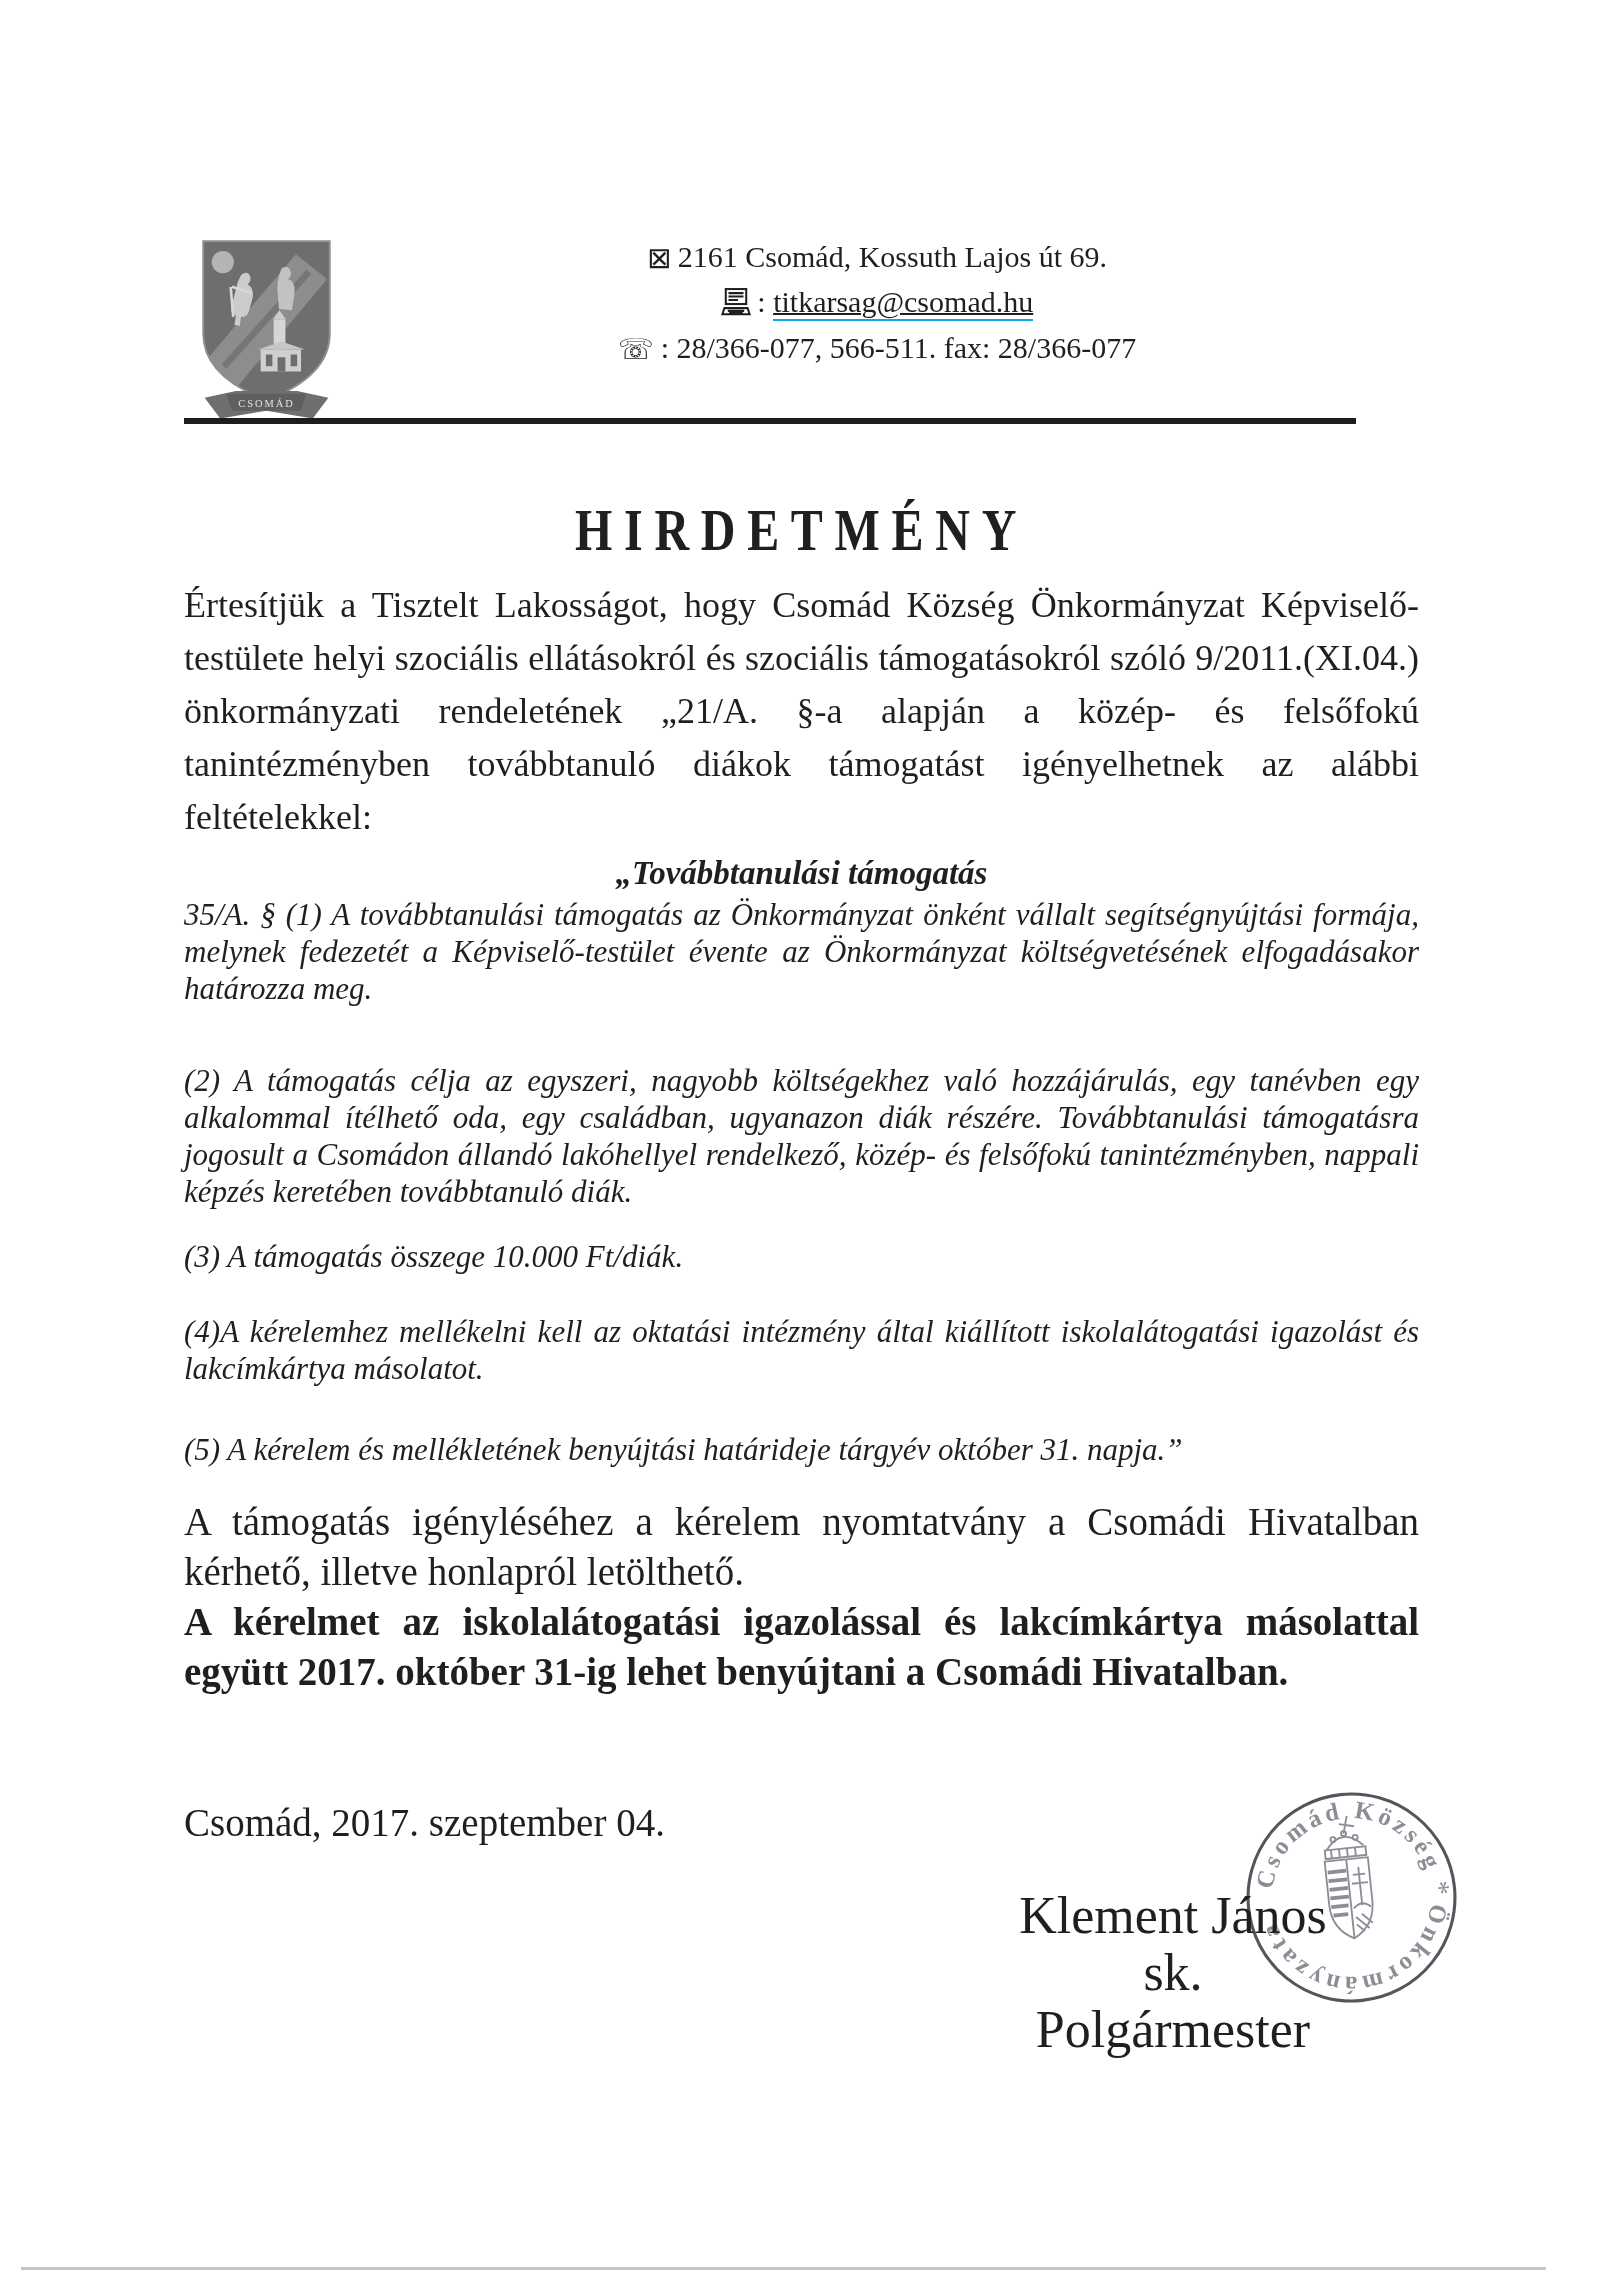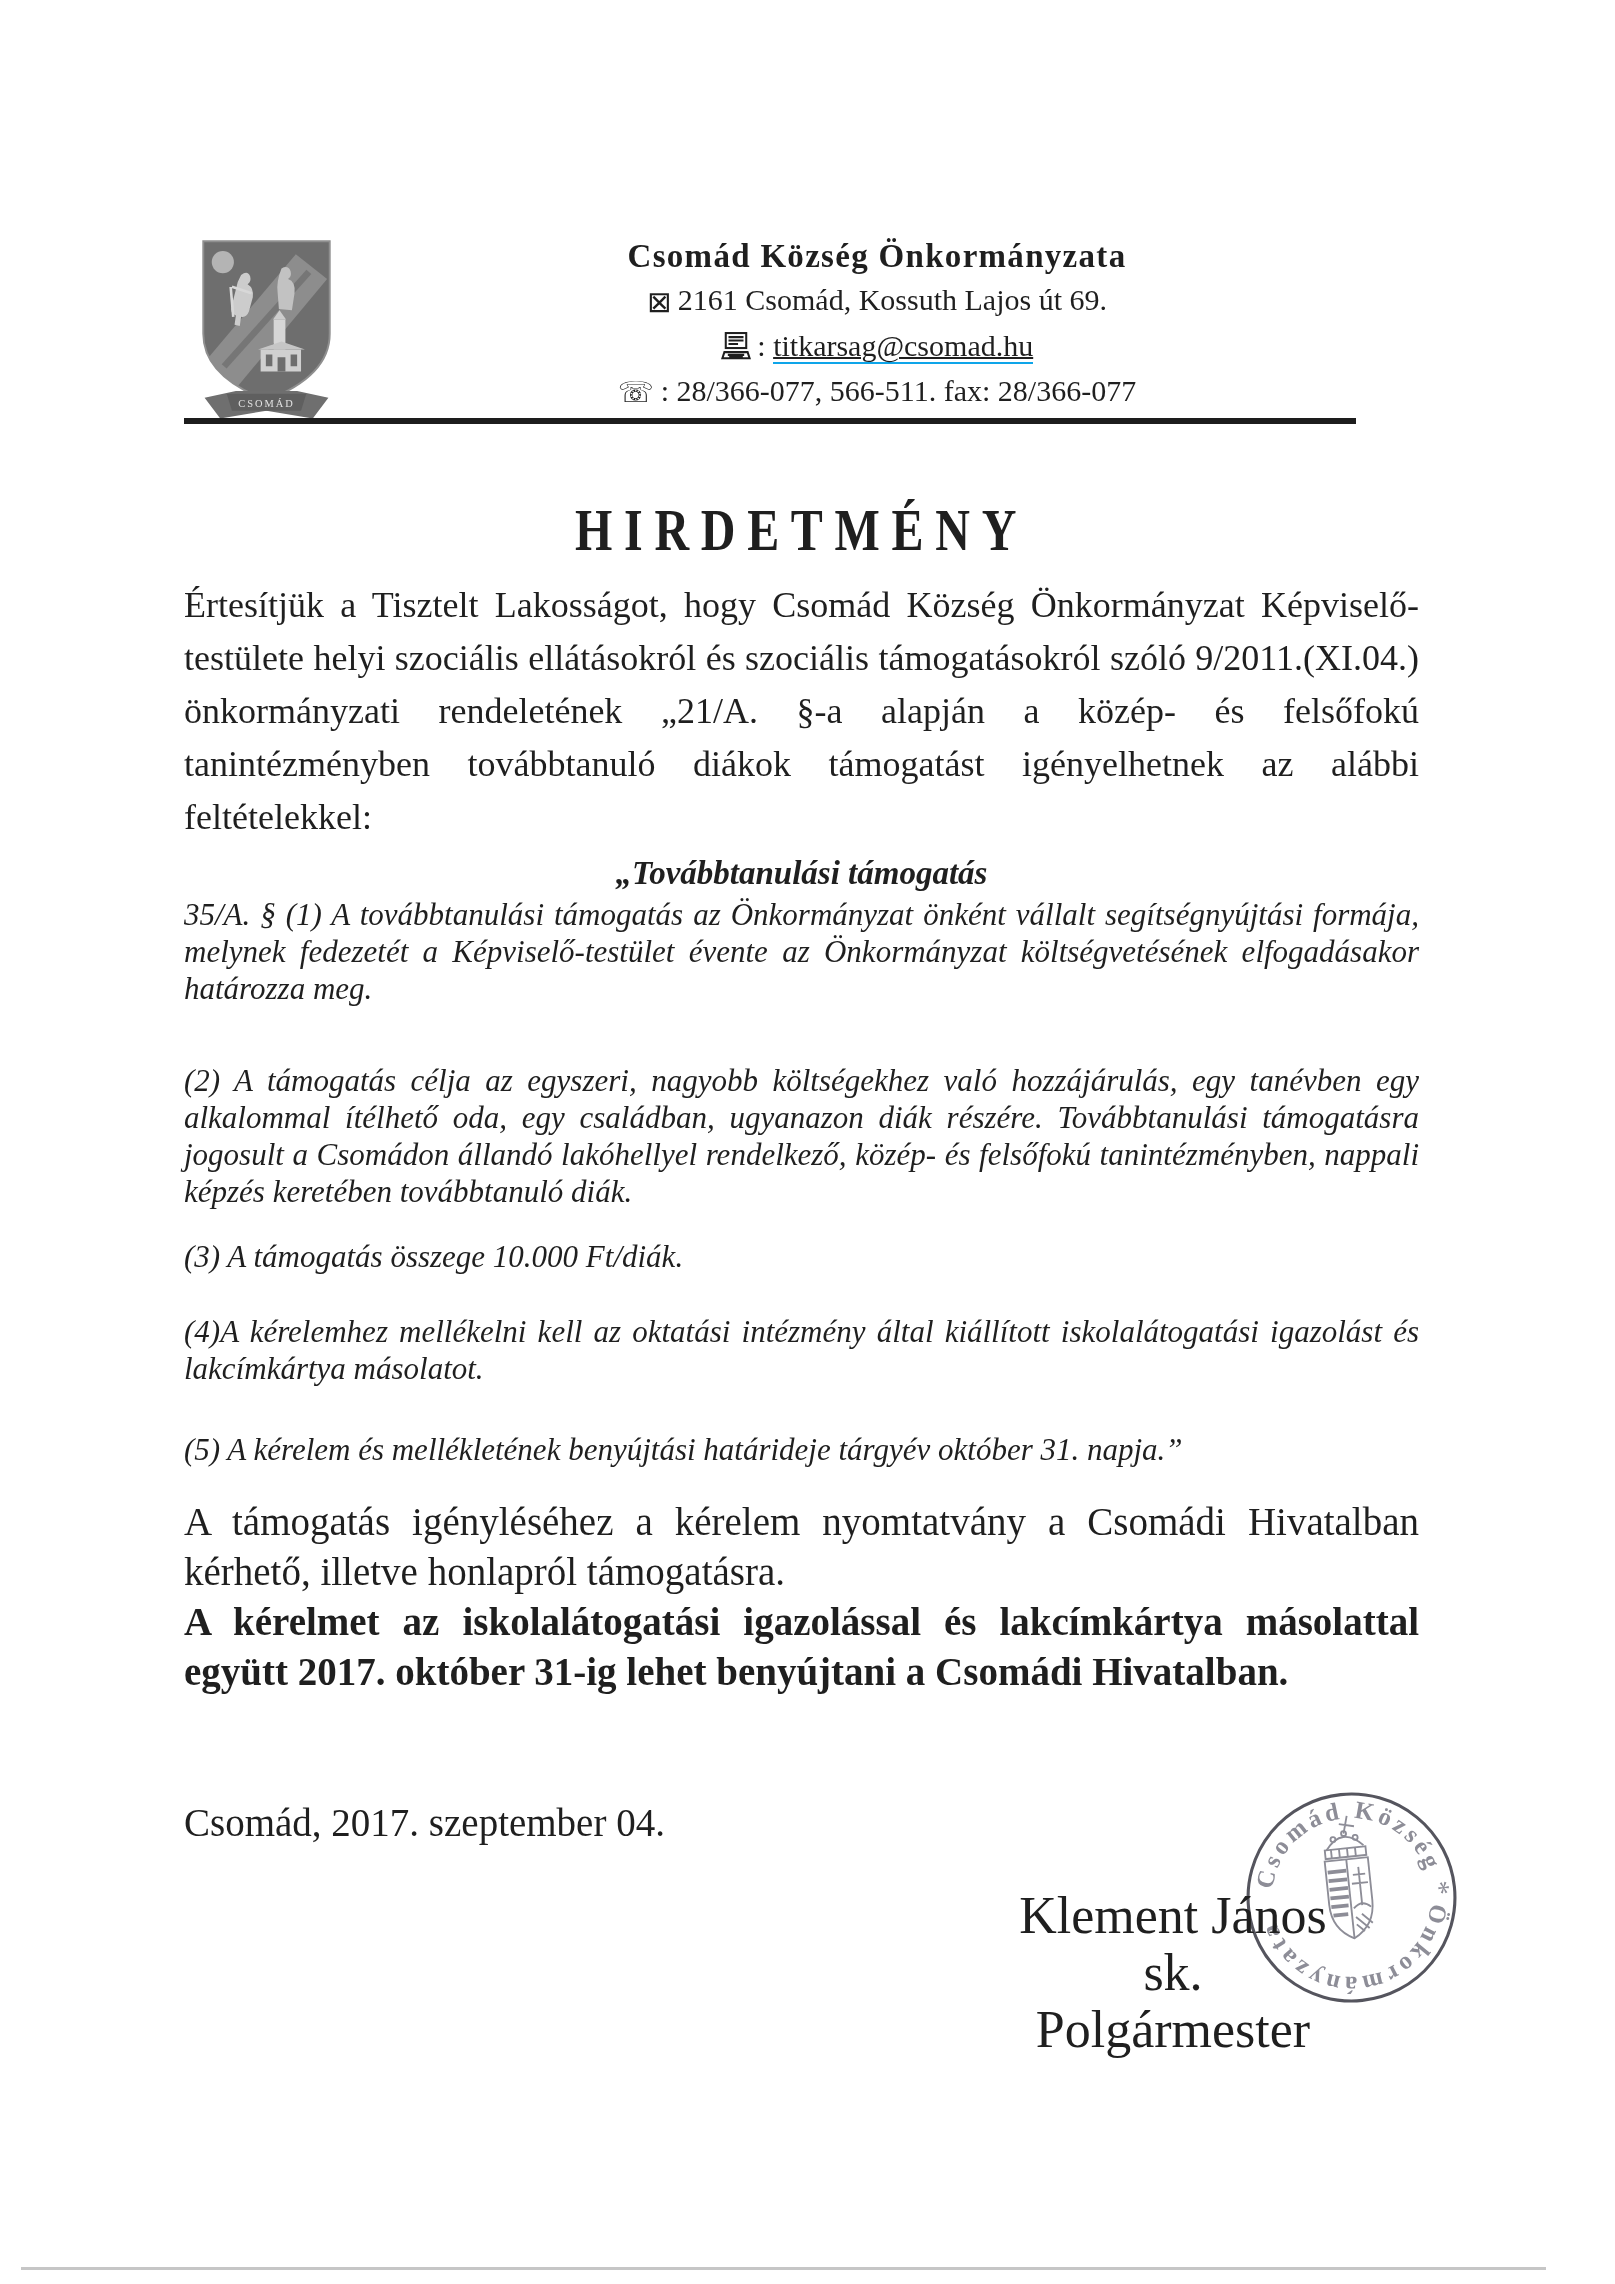--- a/index.html
+++ b/index.html
@@ -82,21 +82,20 @@
       <path d="M104,182 h10 v18 h-10 Z M122,186 h12 v22 h-12 Z M142,182 h10 v18 h-10 Z" fill="#6e6e6e"></path>
     </g>
 
     <path d="M10,248 L58,238 H152 L200,248 L176,280 L105,268 L34,280 Z" fill="#6f6f6f"></path>
     <path d="M44,242 H166 L158,268 H52 Z" fill="#5f5f5f"></path>
     <text x="105" y="263" text-anchor="middle" font-size="16" letter-spacing="3" fill="#e2e2e2">CSOMÁD</text>
     <path d="M72,280 h66 l10,8 h-86 Z" fill="#7c7c7c"></path>
   </svg>
 
   <div class="abs headtext">
-    <div class="org">Csomád Község Önkormányzata</div>
     <div class="headline">
       <span class="hicon glyph-icon">⊠</span><span>2161 Csomád, Kossuth Lajos út 69.</span>
     </div>
     <div class="headline">
       <span class="hicon pc-icon">
         <svg viewBox="0 0 44 44">
             <g fill="none" stroke="#1f1f1f" stroke-width="3">
           <rect x="7" y="3" width="30" height="22" fill="#ffffff"></rect>
           <path d="M11,9 h22 M11,14 h22 M11,19 h14"></path>
           <path d="M5,31 h34 l3,9 h-40 Z" fill="#ffffff"></path>
@@ -118,21 +117,21 @@
   <p class="abs content intro">Értesítjük a Tisztelt Lakosságot, hogy Csomád Község Önkormányzat Képviselő-testülete helyi szociális ellátásokról és szociális támogatásokról szóló 9/2011.(XI.04.) önkormányzati rendeletének „21/A. §-a alapján a közép- és felsőfokú tanintézményben továbbtanuló diákok támogatást igényelhetnek az alábbi feltételekkel:</p>
 
   <h3 class="abs content reg-head">„Továbbtanulási támogatás</h3>
   <p class="abs content reg p1">35/A. § (1) A továbbtanulási támogatás az Önkormányzat önként vállalt segítségnyújtási formája, melynek fedezetét a Képviselő-testület évente az Önkormányzat költségvetésének elfogadásakor határozza meg.</p>
   <p class="abs content reg p2">(2) A támogatás célja az egyszeri, nagyobb költségekhez való hozzájárulás, egy tanévben egy alkalommal ítélhető oda, egy családban, ugyanazon diák részére. Továbbtanulási támogatásra jogosult a Csomádon állandó lakóhellyel rendelkező, közép- és felsőfokú tanintézményben, nappali képzés keretében továbbtanuló diák.</p>
   <p class="abs content reg p3">(3) A támogatás összege 10.000 Ft/diák.</p>
   <p class="abs content reg p4">(4)A kérelemhez mellékelni kell az oktatási intézmény által kiállított iskolalátogatási igazolást és lakcímkártya másolatot.</p>
   <p class="abs content reg p5">(5) A kérelem és mellékletének benyújtási határideje tárgyév október 31. napja.”</p>
 
   <div class="abs content closing">
-    <div class="just">A támogatás igényléséhez a kérelem nyomtatvány a Csomádi Hivatalban kérhető, illetve honlapról támogatásra.</div>
+    <div class="just">A támogatás igényléséhez a kérelem nyomtatvány a Csomádi Hivatalban kérhető, illetve honlapról letölthető.</div>
     <div class="just bold">A kérelmet az iskolalátogatási igazolással és lakcímkártya másolattal együtt 2017. október 31-ig lehet benyújtani a Csomádi Hivatalban.</div>
   </div>
 
   <p class="abs content dateline">Csomád, 2017. szeptember 04.</p>
 
   <div class="abs sig">
     <div>Klement János sk.</div>
     <div>Polgármester</div>
   </div>
 

